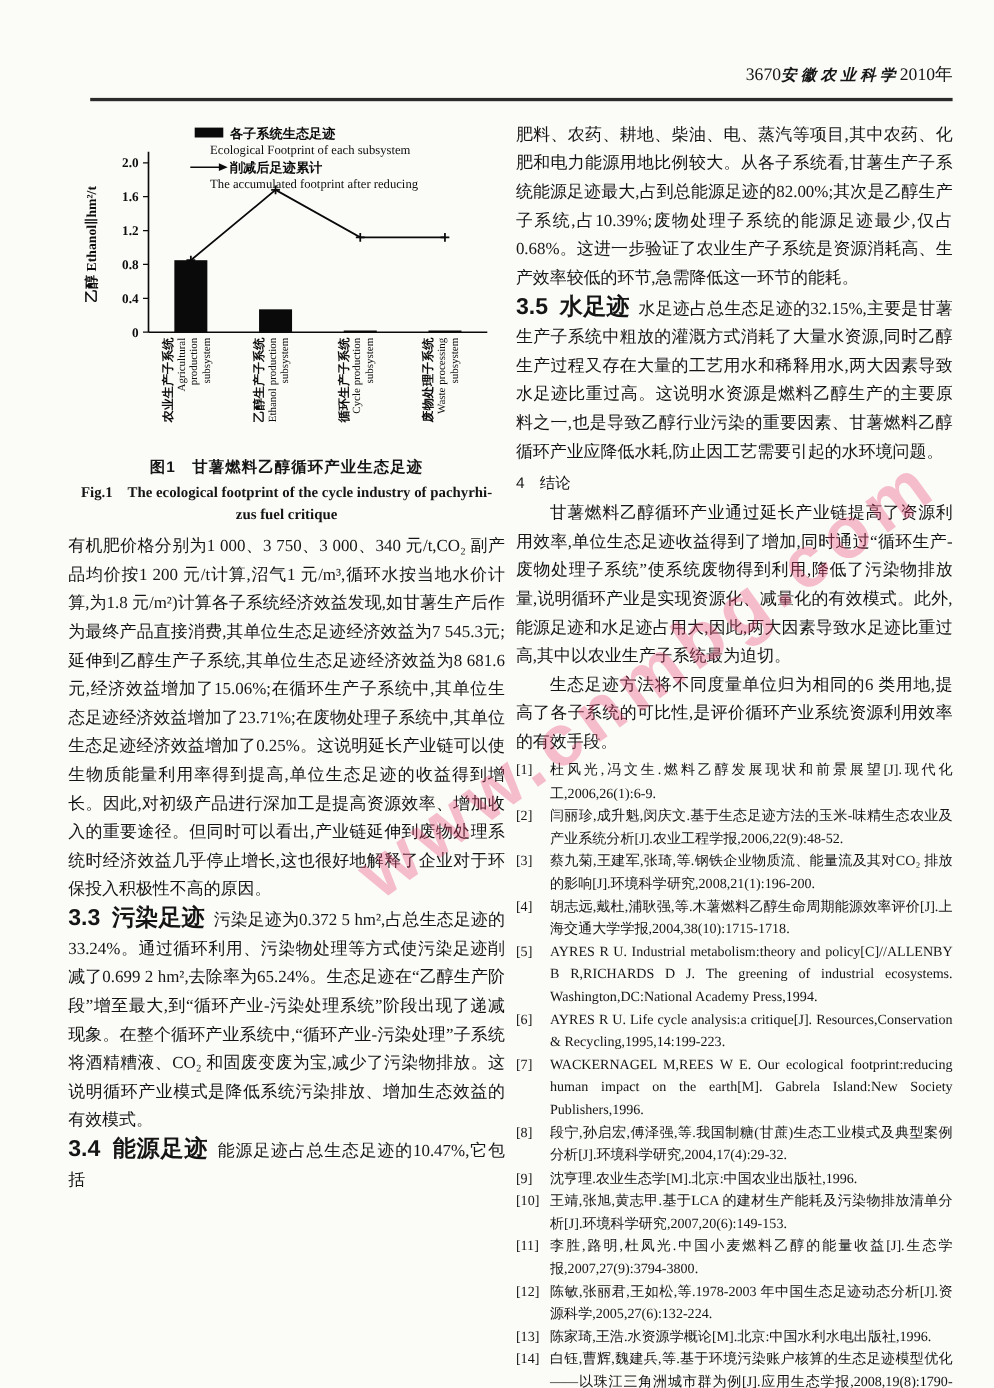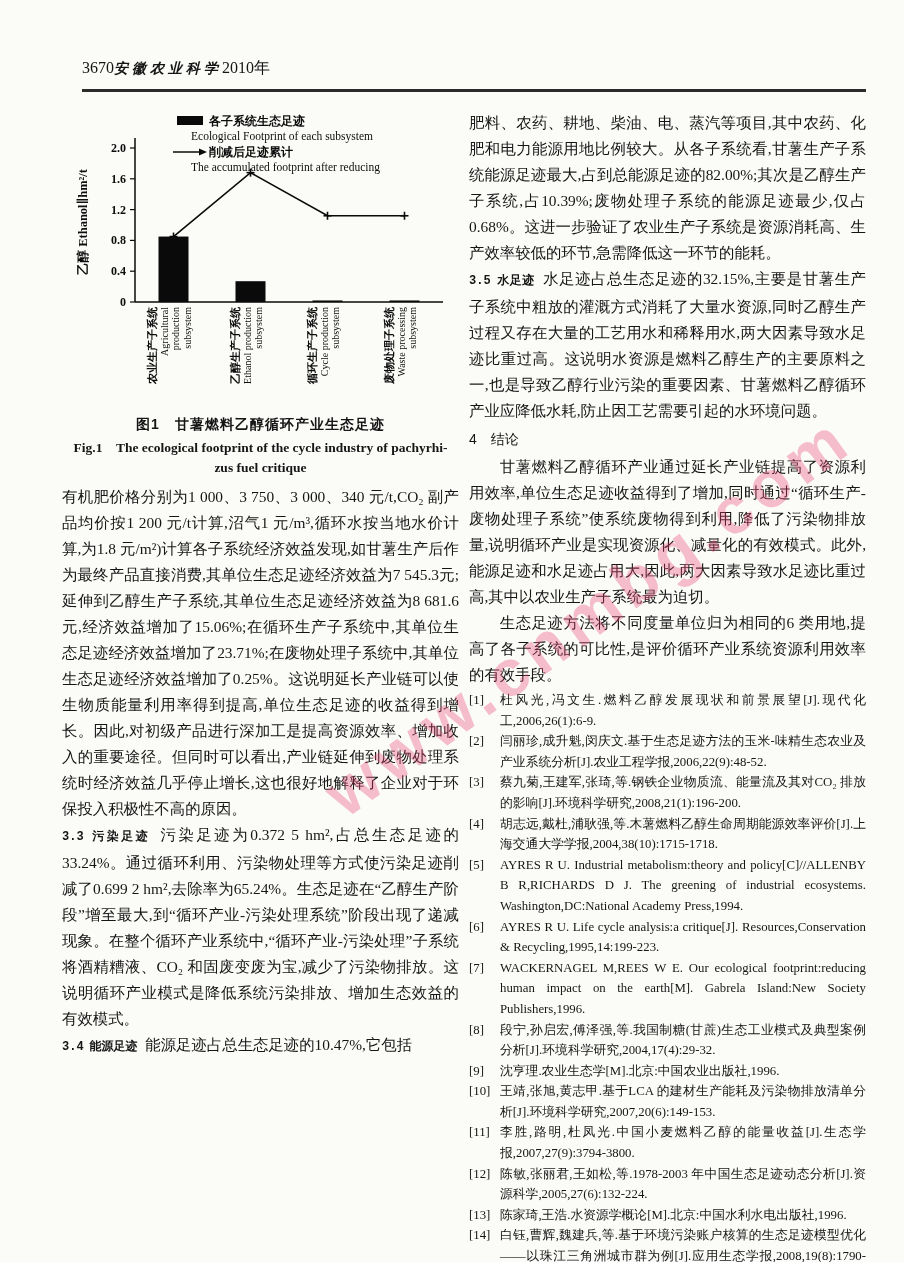--- a/index.html
+++ b/index.html
@@ -6,21 +6,21 @@
   body{
     width:904px;height:1262px;
     background:#fbfbf8;
     font-family:"Liberation Serif","DejaVu Serif",serif;
     color:#151515;
     position:relative;
     overflow:hidden;
   }
   .header{
     position:absolute;top:58px;left:62px;right:38px;
-    display:flex;justify-content:flex-start;align-items:baseline;
+    display:flex;justify-content:flex-end;align-items:baseline;
     font-size:16px;
     padding-bottom:10px;
     border-bottom:3px solid #2b2b2b;
     margin-left:20px;
   }
   .header .journal{font-weight:bold;font-style:italic;font-size:14px;letter-spacing:4px;}
   .columns{
     position:absolute;top:110px;left:62px;right:38px;
     display:flex;gap:10px;
   }
@@ -28,21 +28,21 @@
   .figure{text-align:center;margin-bottom:6px;}
   #chart-svg{display:block;margin:0 auto;}
   #chart-svg text{font-family:"Liberation Serif","DejaVu Serif",serif;fill:#0d0d0d;}
   .cap-zh{
     font-family:"Liberation Sans","DejaVu Sans",sans-serif;
     font-weight:bold;font-size:14px;margin-top:4px;letter-spacing:1px;
   }
   .cap-en{font-weight:bold;font-size:13.5px;line-height:20px;margin-top:4px;}
   .para{margin:0;text-align:justify;font-size:15.4px;line-height:26px;}
   .para.indent{text-indent:2em;}
-  .para b.sec{font-family:Liberation Mono, monospace;font-size:12px;}
+  .para b.sec{font-family:Liberation Sans, sans-serif;font-size:21px;}
   .heading{
     font-family:"Liberation Sans","DejaVu Sans",sans-serif;
     font-weight:normal;font-size:14px;line-height:30px;
   }
   .refs{margin-top:2px;}
   .ref-row{display:flex;font-size:12.8px;line-height:20.6px;}
   .ref-num{width:31px;flex:none;}
   .ref-text{flex:1;text-align:justify;font-family:Liberation Serif, serif;}
   .watermark{
     position:absolute;left:310px;top:770px;

